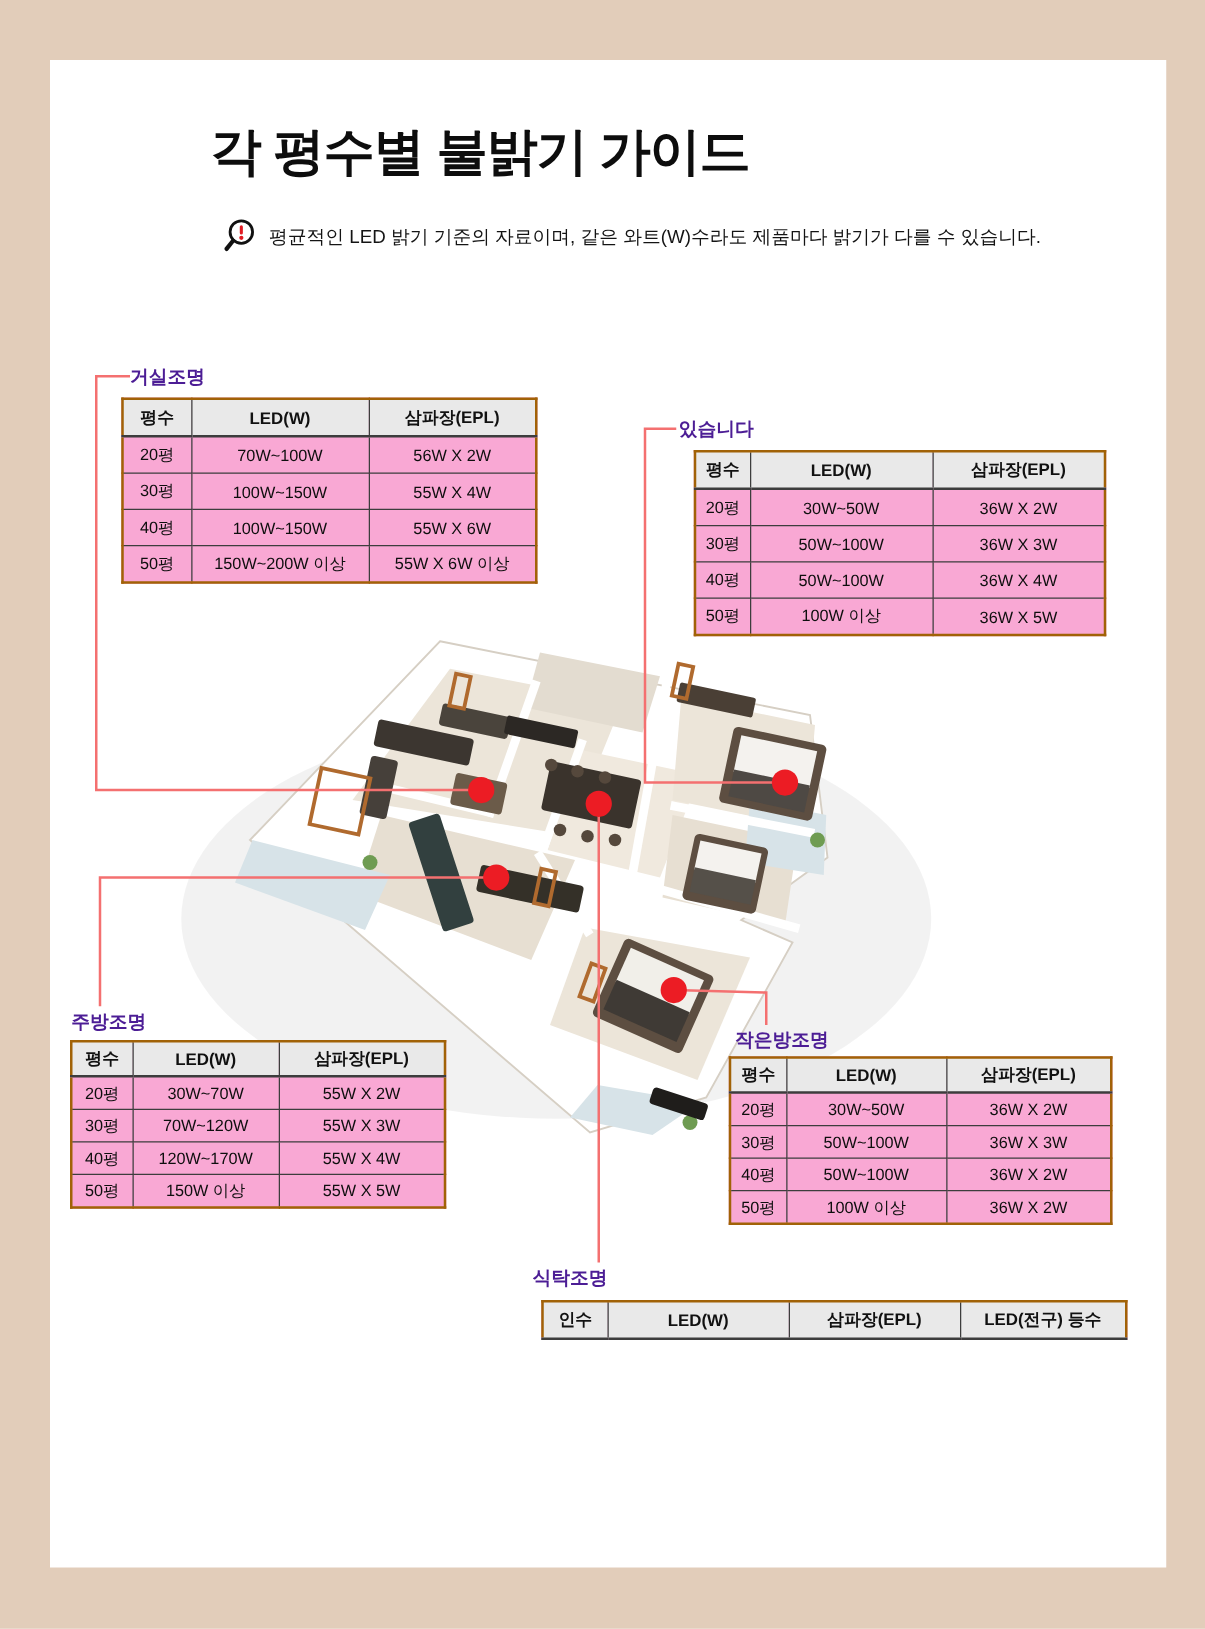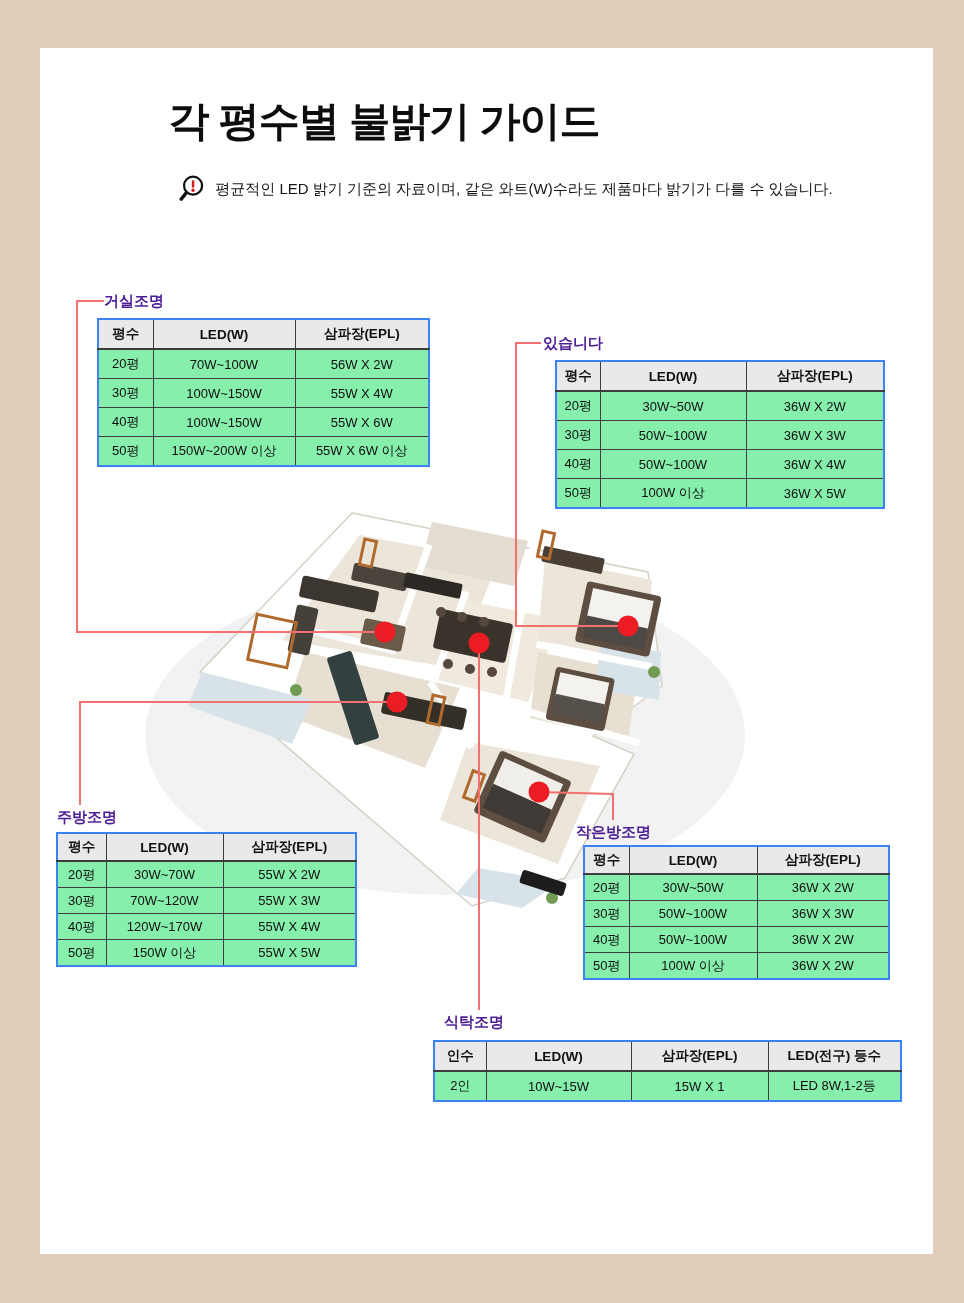--- a/index.html
+++ b/index.html
@@ -12,21 +12,21 @@
   .page-title{
     position:absolute;left:0;top:94px;width:768px;text-align:center;
     font-size:41px;font-weight:900;color:#0d0d0d;letter-spacing:-1px;z-index:4;
   }
   .note-row{
     position:absolute;left:0;top:174px;width:964px;display:flex;justify-content:center;
     align-items:center;gap:9px;z-index:4;padding-left:24px;
   }
   .note-text{font-size:15px;color:#141414;}
   .callout-label{position:absolute;font-size:15px;font-weight:700;color:#4c1d95;z-index:4;white-space:nowrap;}
-  table.spec{position:absolute;border-collapse:collapse;background:#86efac;table-layout:fixed;z-index:4;border:2px solid #3b82f6;}
+  table.spec{position:absolute;border-collapse:collapse;background:#f9a8d4;table-layout:fixed;z-index:4;border:2px solid #a16207;}
   table.spec th{
     background:#e9e9e9;font-size:13.5px;font-weight:600;color:#111;
     border:1px solid #3d3d3d;border-bottom-width:2px;text-align:center;padding:0;
   }
   table.spec td{
     font-size:13px;color:#0e0e0e;border:1px solid #3d3d3d;text-align:center;padding:0;white-space:nowrap;
   }
   table.rh29 th{height:28px} table.rh29 td{height:28px}
   table.rh26 th{height:26px} table.rh26 td{height:25px}
   #overlay{position:absolute;left:0;top:0;z-index:2;pointer-events:none;}
@@ -250,21 +250,21 @@
         <td>55W X 4W</td>
       </tr>
       <tr>
         <td>50평</td>
         <td>150W 이상</td>
         <td>55W X 5W</td>
       </tr>
     </tbody>
   </table>
 
-<div class="callout-label" style="left:576px;top:823px">작은방조명</div>
+<div class="callout-label" style="left:588px;top:823px">작은방조명</div>
 <table class="spec rh26" style="left:583px;top:845px;width:305px">
     <colgroup>
       <col style="width: 45px;">
       <col style="width: 128px;">
       <col style="width: 132px;">
     </colgroup>
     <thead>
       <tr>
         <th>평수</th>
         <th>LED(W)</th>
@@ -288,37 +288,31 @@
         <td>36W X 2W</td>
       </tr>
       <tr>
         <td>50평</td>
         <td>100W 이상</td>
         <td>36W X 2W</td>
       </tr>
     </tbody>
   </table>
 
-<div class="callout-label" style="left:444px;top:1013px">식탁조명</div>
+<div class="callout-label" style="left:426px;top:1013px">식탁조명</div>
 <table class="spec rh29" style="left:433px;top:1040px;width:467px">
     <colgroup>
       <col style="width: 52px;">
       <col style="width: 145px;">
       <col style="width: 137px;">
       <col style="width: 133px;">
     </colgroup>
     <thead>
       <tr>
         <th>인수</th>
         <th>LED(W)</th>
         <th>삼파장(EPL)</th>
         <th>LED(전구) 등수</th>
       </tr>
     </thead>
     <tbody>
-      <tr>
-        <td>2인</td>
-        <td>10W~15W</td>
-        <td>15W X 1</td>
-        <td>LED 8W,1-2등</td>
-      </tr>
     </tbody>
   </table>
 
 </body></html>

